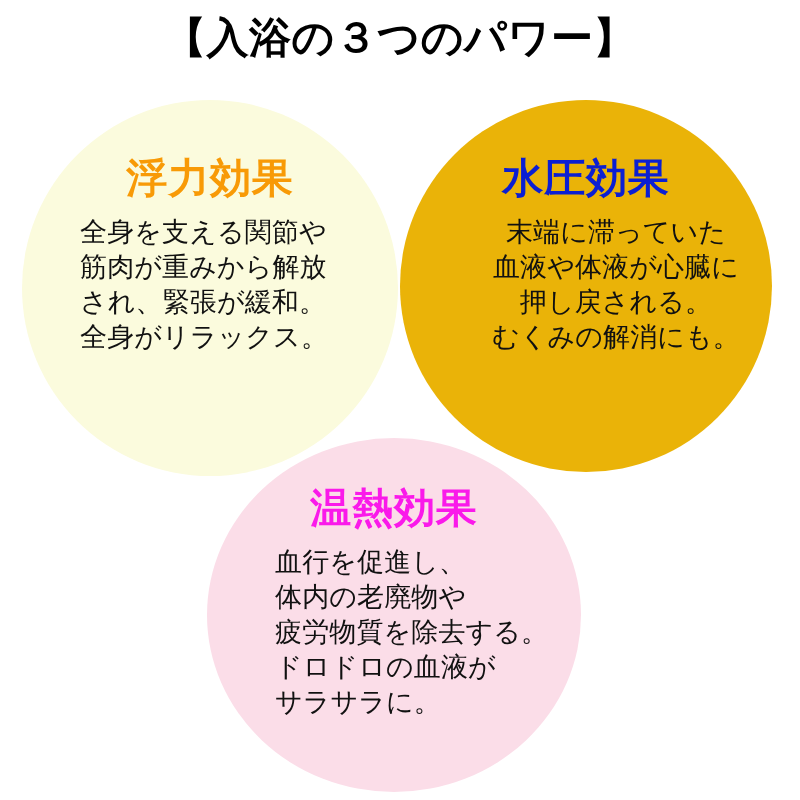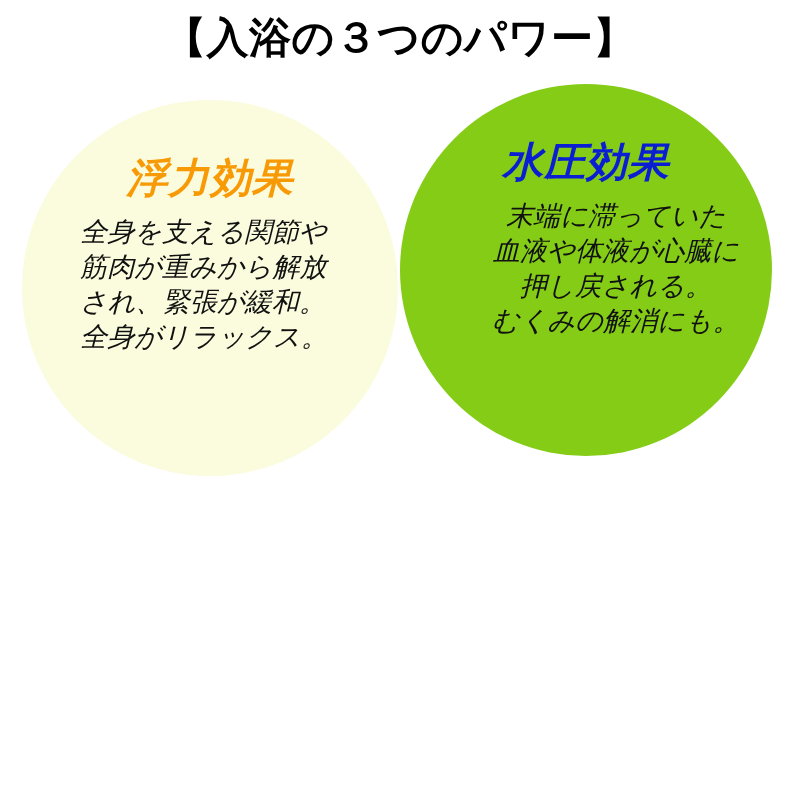--- a/index.html
+++ b/index.html
@@ -34,37 +34,36 @@
     color: #000000;
     letter-spacing: 0.01em;
     white-space: nowrap;
   }
 
   
   .power-circle {
     position: absolute;
     border-radius: 50%;
     box-sizing: border-box;
-    font-style: italic;
   }
 
   .circle-buoyancy {
     left: 22px;
     top: 100px;
     width: 376px;
     height: 376px;
     background: #fbfbdd;
   }
 
   .circle-pressure {
     left: 400px;
-    top: 84px;
+    top: 100px;
     width: 372px;
     height: 372px;
-    background: #84cc16;
+    background: #eab308;
   }
 
   .circle-thermal {
     left: 207px;
     top: 438px;
     width: 374px;
     height: 354px;
     background: #fbdde8;
   }
 
@@ -128,14 +127,24 @@
   <div class="power-circle circle-pressure">
     <div class="circle-content">
       <div class="power-heading heading-pressure">水圧効果</div>
       <div class="power-body">末端に滞っていた
 血液や体液が心臓に
 押し戻される。
 むくみの解消にも。</div>
     </div>
   </div>
 
+  <div class="power-circle circle-thermal">
+    <div class="circle-content">
+      <div class="power-heading heading-thermal">温熱効果</div>
+      <div class="power-body">血行を促進し、
+体内の老廃物や
+疲労物質を除去する。
+ドロドロの血液が
+サラサラに。</div>
+    </div>
+  </div>
 
 </div>
 
 </body></html>

